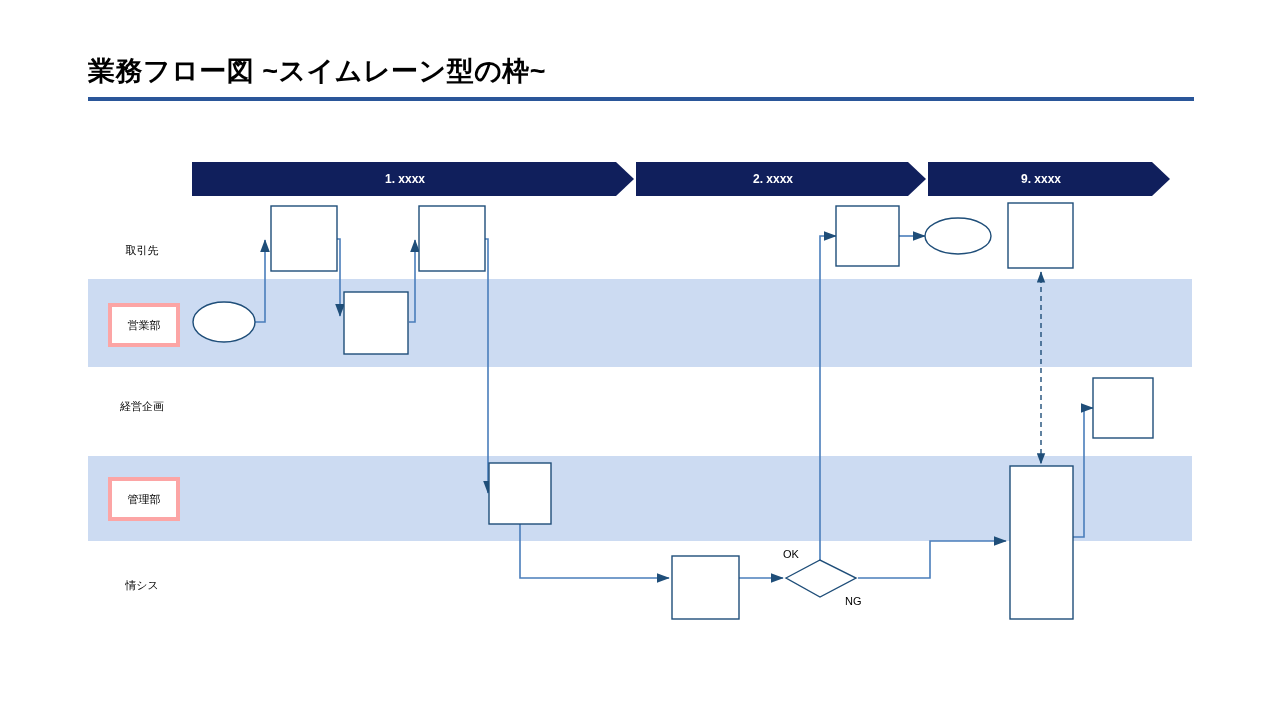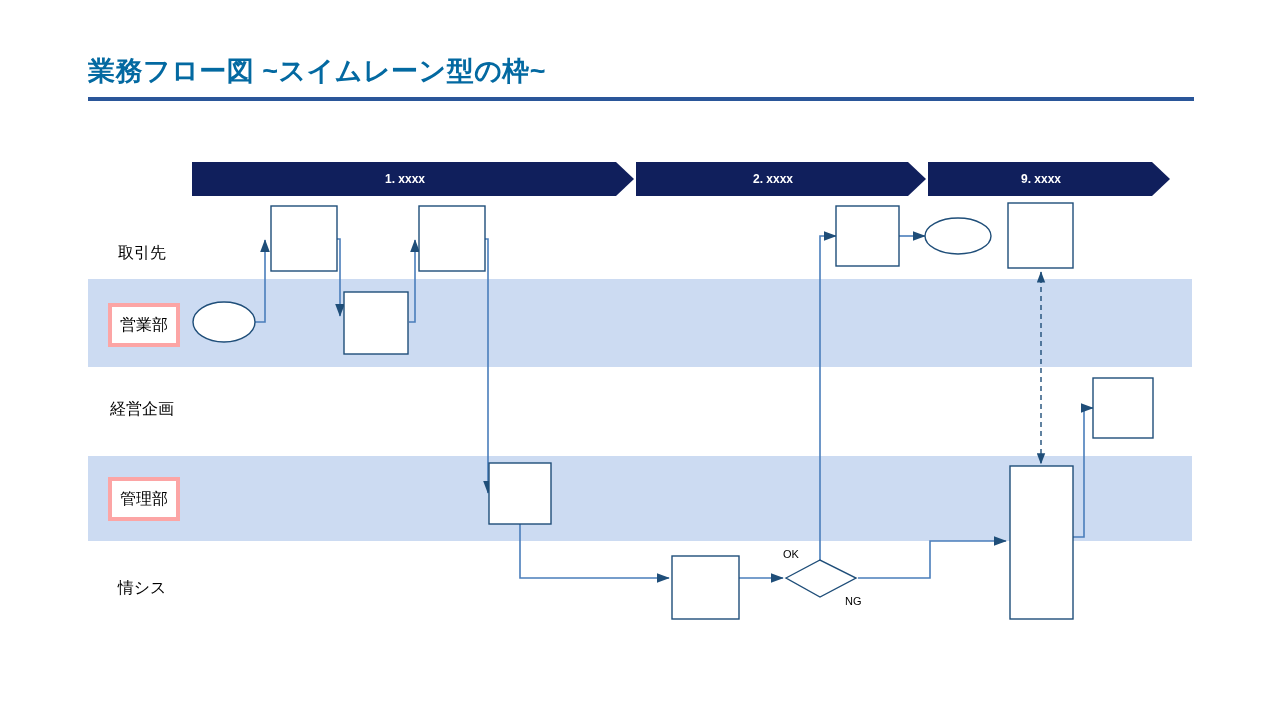--- a/index.html
+++ b/index.html
@@ -26,21 +26,21 @@
   #title-block {
     position: absolute;
     left: 88px;
     top: 52px;
     width: 1106px;
     height: 50px;
   }
   #page-title {
     font-size: 27px;
     font-weight: bold;
-    color: #0369a1;
+    color: #000000;
     letter-spacing: 0.5px;
     line-height: 38px;
     white-space: nowrap;
   }
   #title-rule {
     position: absolute;
     left: 0;
     top: 45px;
     width: 1106px;
     height: 4px;
@@ -58,21 +58,21 @@
     left: 0; top: 0;
   }
   
   .lane-band {
     position: absolute;
     background: #ccdbf2;
   }
   
   .lane-label {
     position: absolute;
-    font-size: 16px;
+    font-size: 11px;
     color: #000000;
     white-space: nowrap;
     text-align: center;
   }
   .lane-label.plain {
     background: transparent;
   }
   .lane-label.boxed {
     background: #ffffff;
     border: 4px solid #fca5a5;

